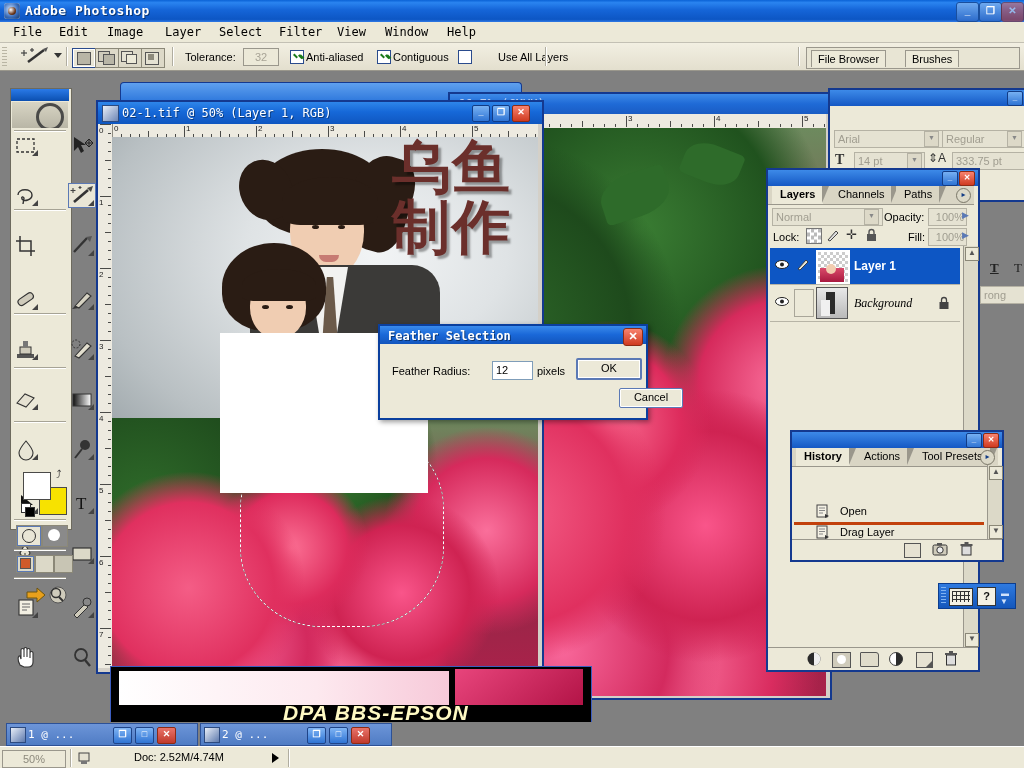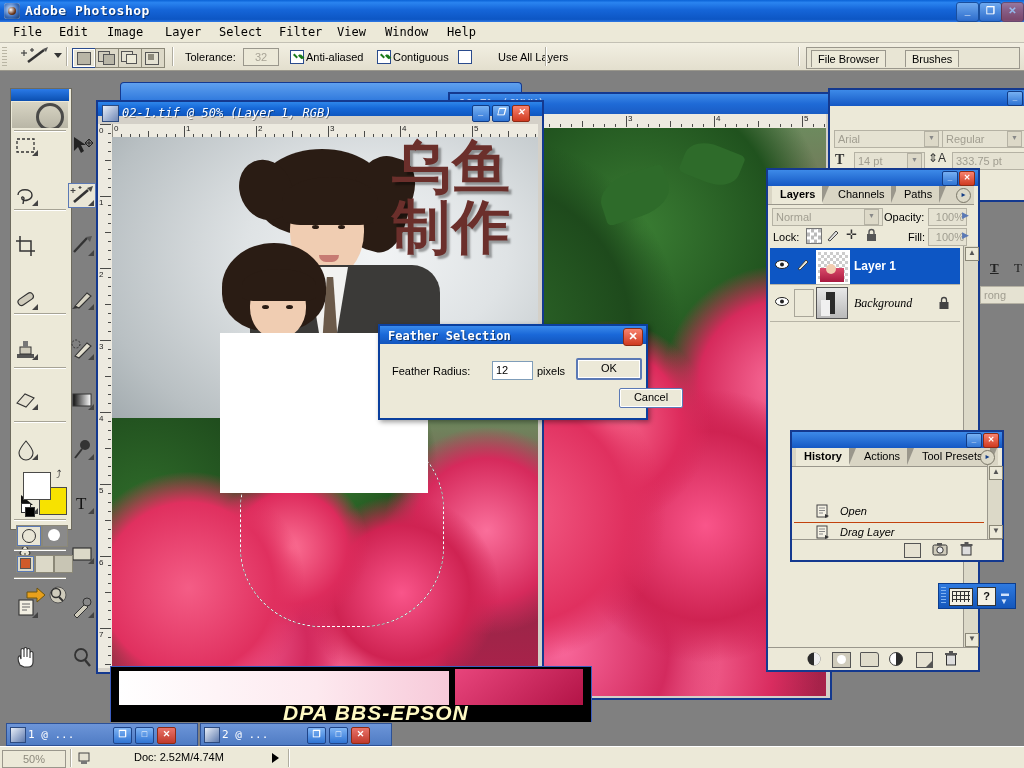--- a/index.html
+++ b/index.html
@@ -96,22 +96,22 @@
   #doc2 .d2-canvas{left:0;top:20px;width:376px;height:582px;overflow:hidden;background:#000;}
 
   
   #doc0{left:120px;top:82px;width:400px;height:18px;
     background:linear-gradient(to bottom,#5fa0ee,#2f79dd);border:1px solid #14398f;
     border-bottom:none;border-radius:4px 4px 0 0;}
 
   
   #doc1{left:96px;top:100px;width:444px;height:570px;background:#d4d0c8;
     border:2px solid #14398f;}
-  #doc1 .d1-title{left:0;top:0;width:100%;height:14px;
-    background:linear-gradient(to bottom,#2e86ea 0%,#1668d8 45%,#0f56c0 100%);font-style:italic;}
+  #doc1 .d1-title{left:0;top:0;width:100%;height:22px;
+    background:linear-gradient(to bottom,#2e86ea 0%,#1668d8 45%,#0f56c0 100%);}
   #doc1 .d1-icon{left:4px;top:3px;width:15px;height:15px;
     background:linear-gradient(135deg,#e8eef8,#6d86b5);border:1px solid #2c4a80;}
   #doc1 .d1-ttl{left:24px;top:4px;color:#fff;font-family:"DejaVu Sans Mono",monospace;
     font-size:12px;text-shadow:1px 1px 0 rgba(0,0,0,.4);}
   .dwbtn{top:3px;width:16px;height:15px;border:1px solid #123c86;border-radius:2px;
     text-align:center;line-height:13px;font-size:9px;font-weight:bold;color:#fff;}
 
   
   .rulerH{background:#edeae0;border-bottom:1px solid #8e8b80;overflow:hidden;}
   .rulerV{background:#edeae0;border-right:1px solid #8e8b80;overflow:hidden;}
@@ -195,21 +195,21 @@
   #layersPal{left:766px;top:168px;width:210px;height:500px;}
   .lrow{left:2px;height:36px;border-bottom:1px solid #b7b4a6;}
   .lrow.sel{background:#0d56c4;color:#fff;}
   .eye{position:absolute;left:5px;top:11px;width:14px;height:11px;}
   .lthumb{position:absolute;top:2px;width:30px;height:30px;border:1px solid #6e6b60;background:#fff;overflow:hidden;}
   .lname{position:absolute;top:11px;font-size:11px;}
   .lbot{left:0;bottom:0;width:100%;height:22px;background:#ece9d8;border-top:1px solid #9a978c;}
 
   
   #historyPal{left:790px;top:430px;width:210px;height:128px;}
-  .hrow{left:2px;height:21px;border-bottom:1px solid #c2410c;font-size:11px;font-style:italic;}
+  .hrow{left:2px;height:21px;border-bottom:3px solid #c2410c;font-size:11px;}
 
   
   #minibar{left:938px;top:583px;width:76px;height:24px;
     background:linear-gradient(to bottom,#2f7ae0,#1457bb);border:1px solid #0c3d8e;}
 
   
   #docbtns{left:0;top:722px;width:1024px;height:24px;background:#808080;}
   .docbtn{top:1px;height:21px;background:linear-gradient(to bottom,#6d95d8,#4f7cc4);
     border:1px solid #2d5196;}
   .docbtn .di{position:absolute;left:3px;top:3px;width:14px;height:14px;

